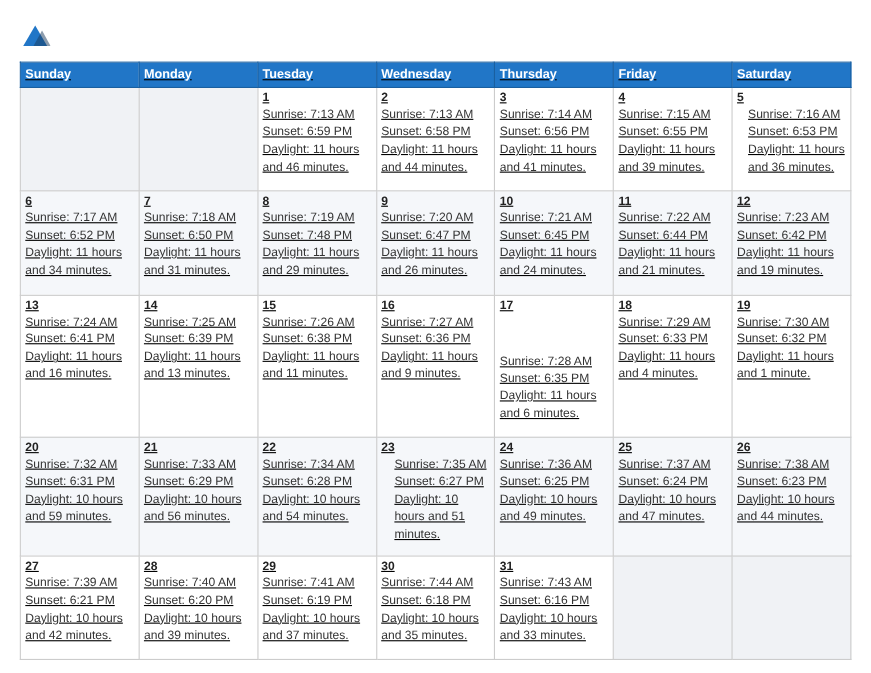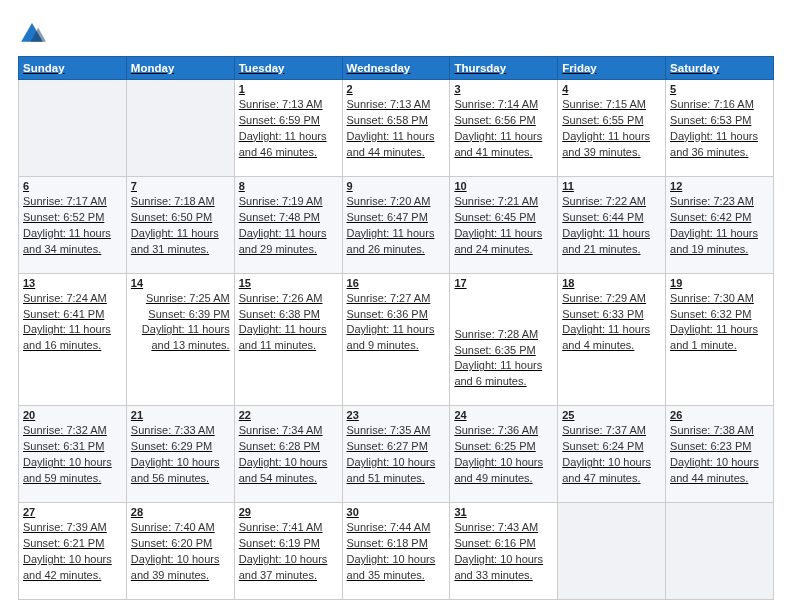--- a/index.html
+++ b/index.html
@@ -162,21 +162,21 @@
 Daylight: 11 hours and 41 minutes.</div>
           </td>
           <td>
             <span class="day-num">4</span>
             <div class="day-info" style="white-space: pre-line;">Sunrise: 7:15 AM
 Sunset: 6:55 PM
 Daylight: 11 hours and 39 minutes.</div>
           </td>
           <td>
             <span class="day-num">5</span>
-            <div class="day-info" style="white-space: pre-line;">Sunrise: 7:16 AM
+            <div class="day-info" style="white-space: pre-line; margin-left: 10px;">Sunrise: 7:16 AM
 Sunset: 6:53 PM
 Daylight: 11 hours and 36 minutes.</div>
           </td>
         </tr>
         <tr>
           <td>
             <span class="day-num">6</span>
             <div class="day-info" style="white-space: pre-line;">Sunrise: 7:17 AM
 Sunset: 6:52 PM
 Daylight: 11 hours and 34 minutes.</div>
@@ -220,21 +220,21 @@
         </tr>
         <tr>
           <td>
             <span class="day-num">13</span>
             <div class="day-info" style="white-space: pre-line;">Sunrise: 7:24 AM
 Sunset: 6:41 PM
 Daylight: 11 hours and 16 minutes.</div>
           </td>
           <td>
             <span class="day-num">14</span>
-            <div class="day-info" style="white-space: pre-line; text-align: right;">Sunrise: 7:25 AM
+            <div class="day-info" style="white-space: pre-line;">Sunrise: 7:25 AM
 Sunset: 6:39 PM
 Daylight: 11 hours and 13 minutes.</div>
           </td>
           <td>
             <span class="day-num">15</span>
             <div class="day-info" style="white-space: pre-line;">Sunrise: 7:26 AM
 Sunset: 6:38 PM
 Daylight: 11 hours and 11 minutes.</div>
           </td>
           <td>
@@ -276,21 +276,21 @@
 Daylight: 10 hours and 56 minutes.</div>
           </td>
           <td>
             <span class="day-num">22</span>
             <div class="day-info" style="white-space: pre-line;">Sunrise: 7:34 AM
 Sunset: 6:28 PM
 Daylight: 10 hours and 54 minutes.</div>
           </td>
           <td>
             <span class="day-num">23</span>
-            <div class="day-info" style="white-space: pre-line;">Sunrise: 7:35 AM
+            <div class="day-info" style="white-space: pre-line; margin-left: 12px;">Sunrise: 7:35 AM
 Sunset: 6:27 PM
 Daylight: 10 hours and 51 minutes.</div>
           </td>
           <td>
             <span class="day-num">24</span>
             <div class="day-info" style="white-space: pre-line;">Sunrise: 7:36 AM
 Sunset: 6:25 PM
 Daylight: 10 hours and 49 minutes.</div>
           </td>
           <td>

